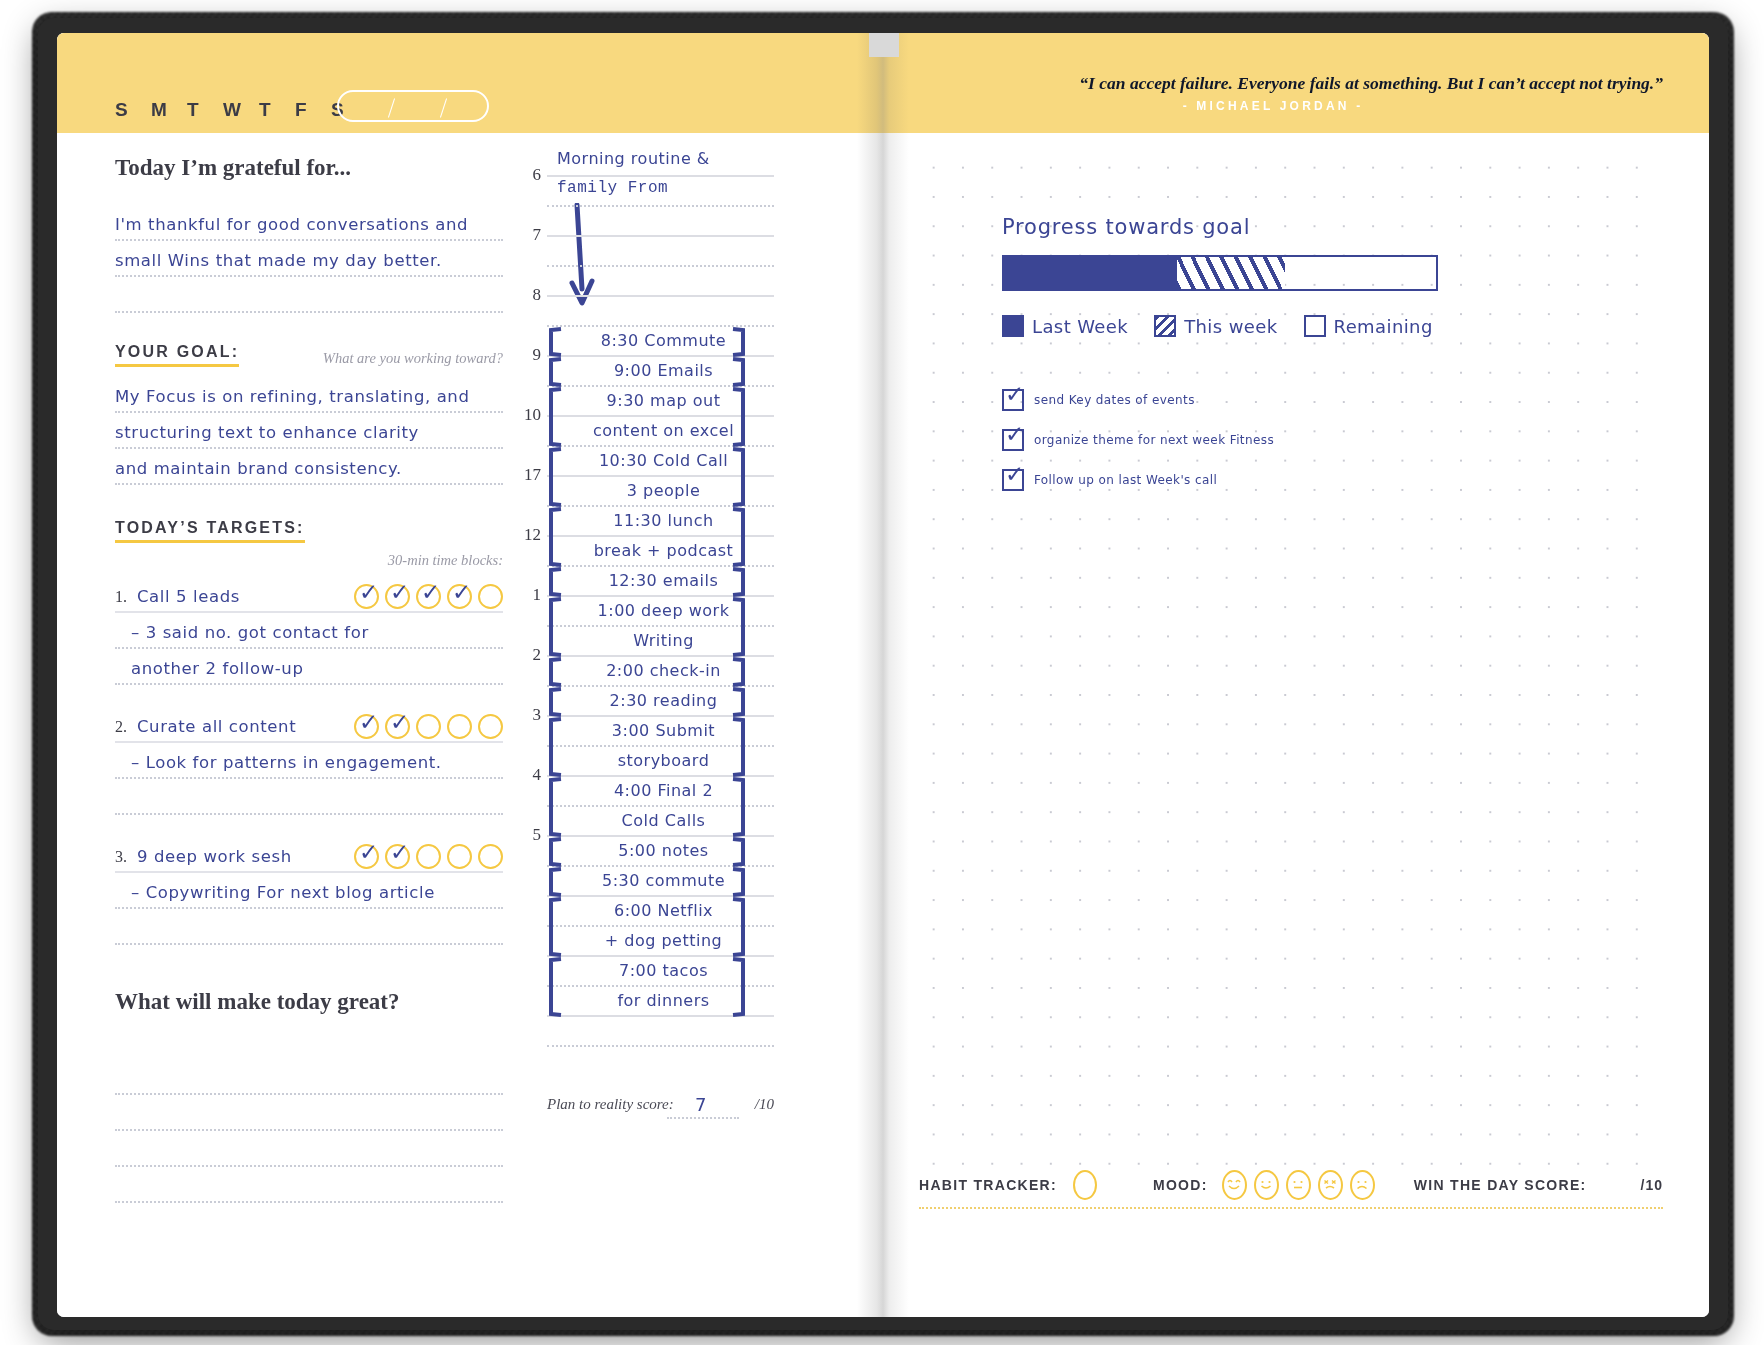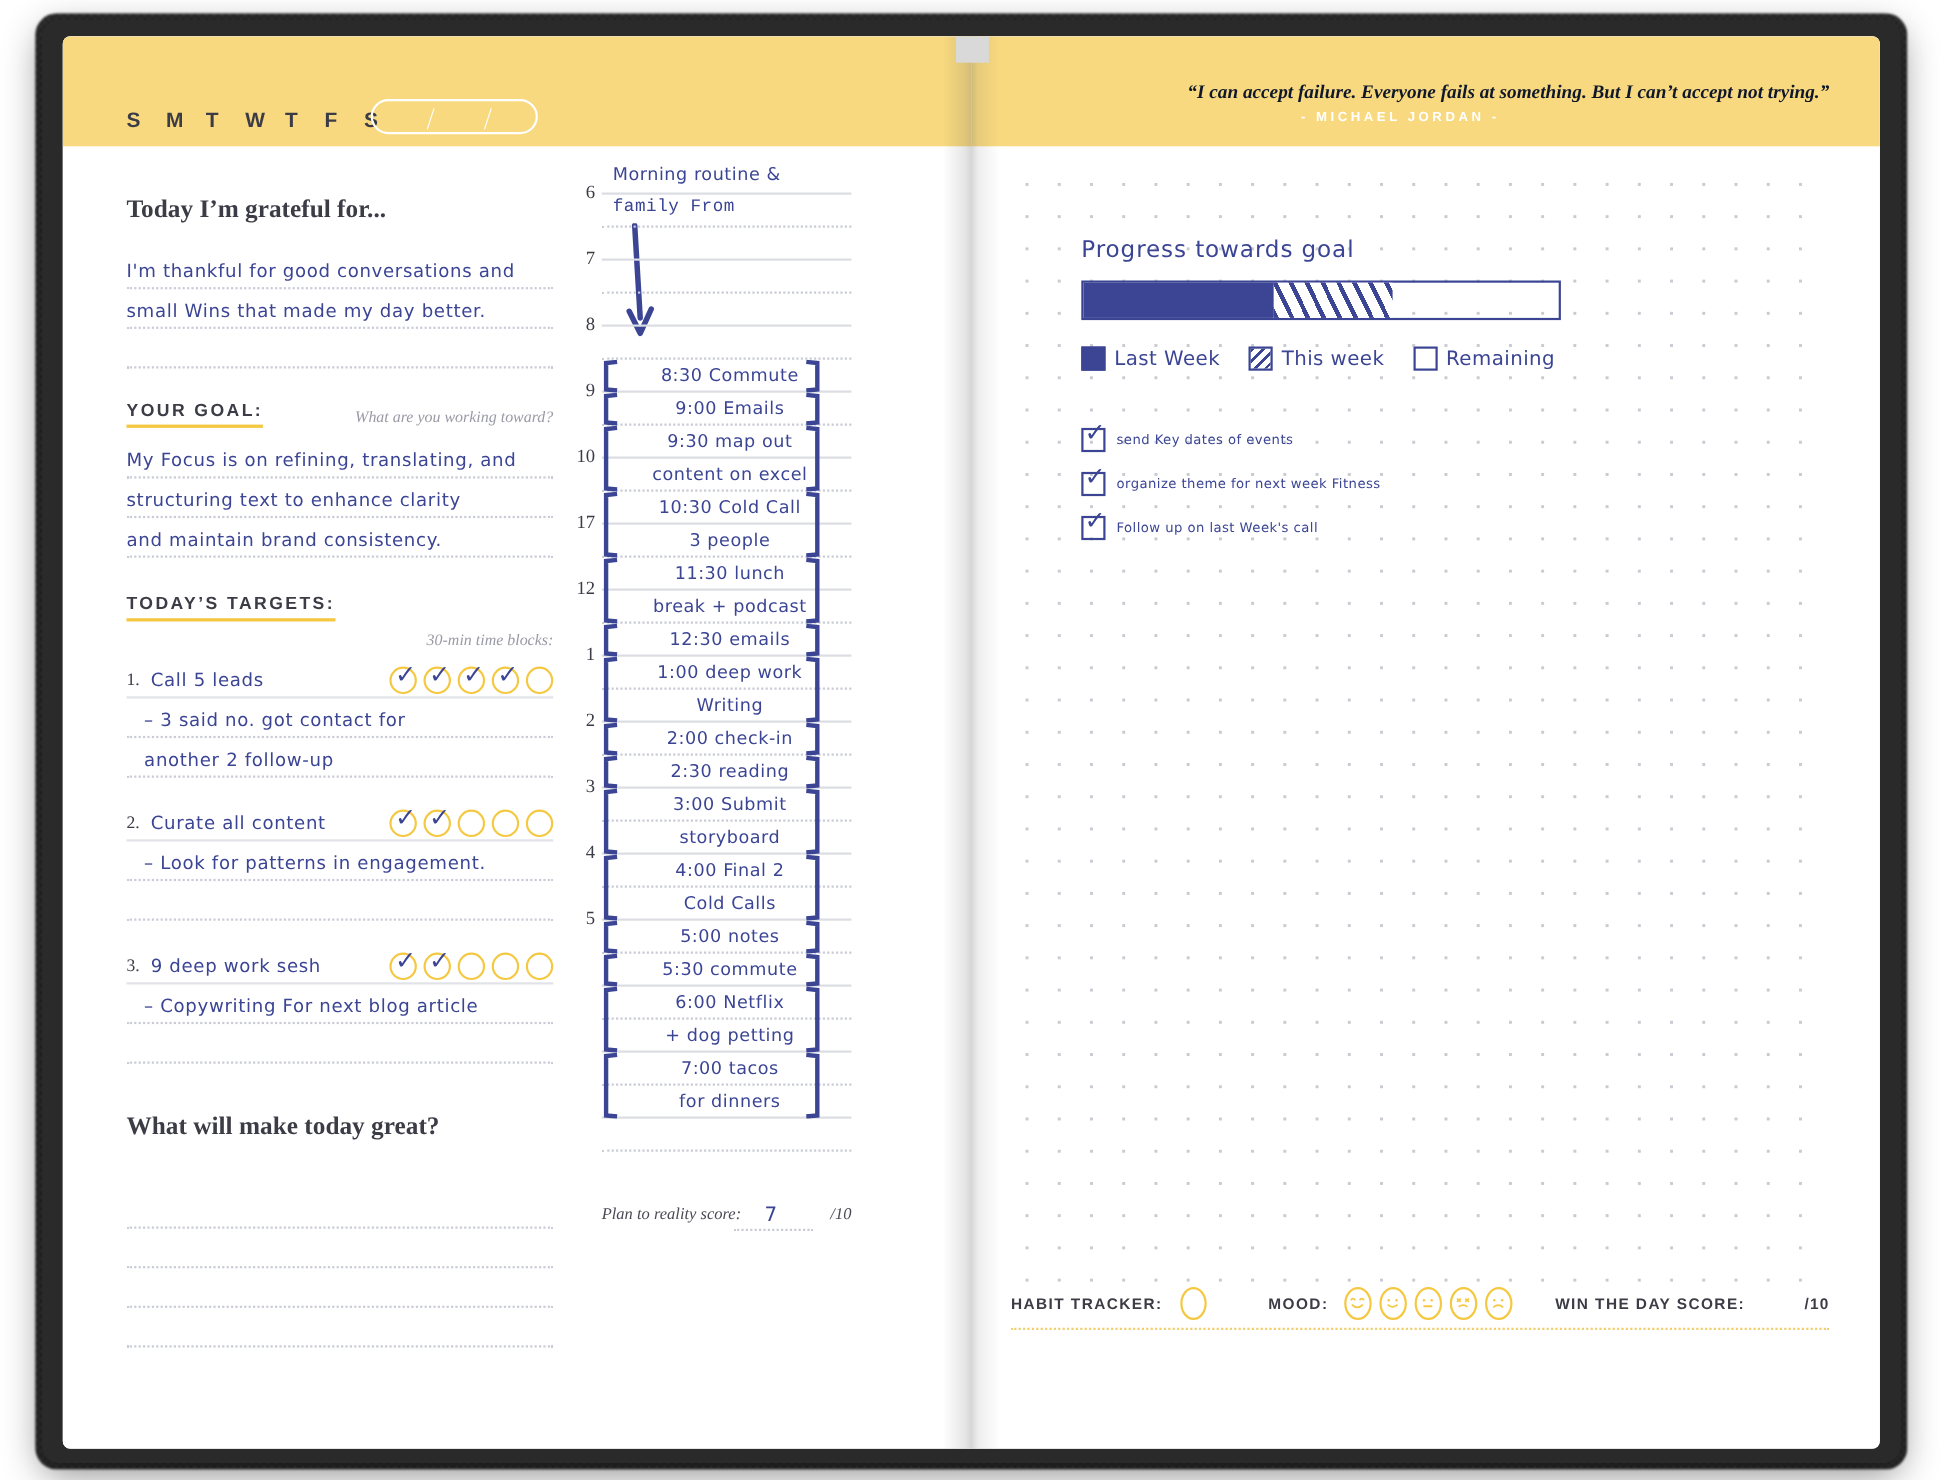--- a/index.html
+++ b/index.html
@@ -220,21 +220,21 @@
   }
 
   
   .dotgrid {
     position: absolute; left: 36px; top: 120px;
     width: 744px; height: 1020px;
     background-image: radial-gradient(#c9cad2 1.4px, transparent 1.5px);
     background-size: 29.3px 29.3px;
   }
 
-  .rp-content { position: absolute; left: 28px; top: 120px; width: 744px; }
+  .rp-content { position: absolute; left: 47px; top: 120px; width: 744px; }
 
   .hand-big {
     font-family: "DejaVu Sans", sans-serif;
     color:#3b4594; font-size: 21px; letter-spacing: .8px;
   }
 
   .pbar {
     position: relative;
     height: 36px;
     border: 2.6px solid #3b4594;
@@ -309,21 +309,21 @@
         <span>S</span>
       </div>
 
       <div class="date-pill">
         <div class="slash s1"></div>
         <div class="slash s2"></div>
       </div>
 
       <div class="col-a">
 
-        <div class="h-serif" style="margin-top:32px;">Today I’m grateful for...</div>
+        <div class="h-serif" style="margin-top:10px;">Today I’m grateful for...</div>
 
         <div style="margin-top:24px;">
           <div class="write-row">
             <div class="txt hand">I'm thankful for good conversations and</div>
             <div class="dotline"></div>
           </div>
           <div class="write-row">
             <div class="txt hand">small Wins that made my day better.</div>
             <div class="dotline"></div>
           </div>

